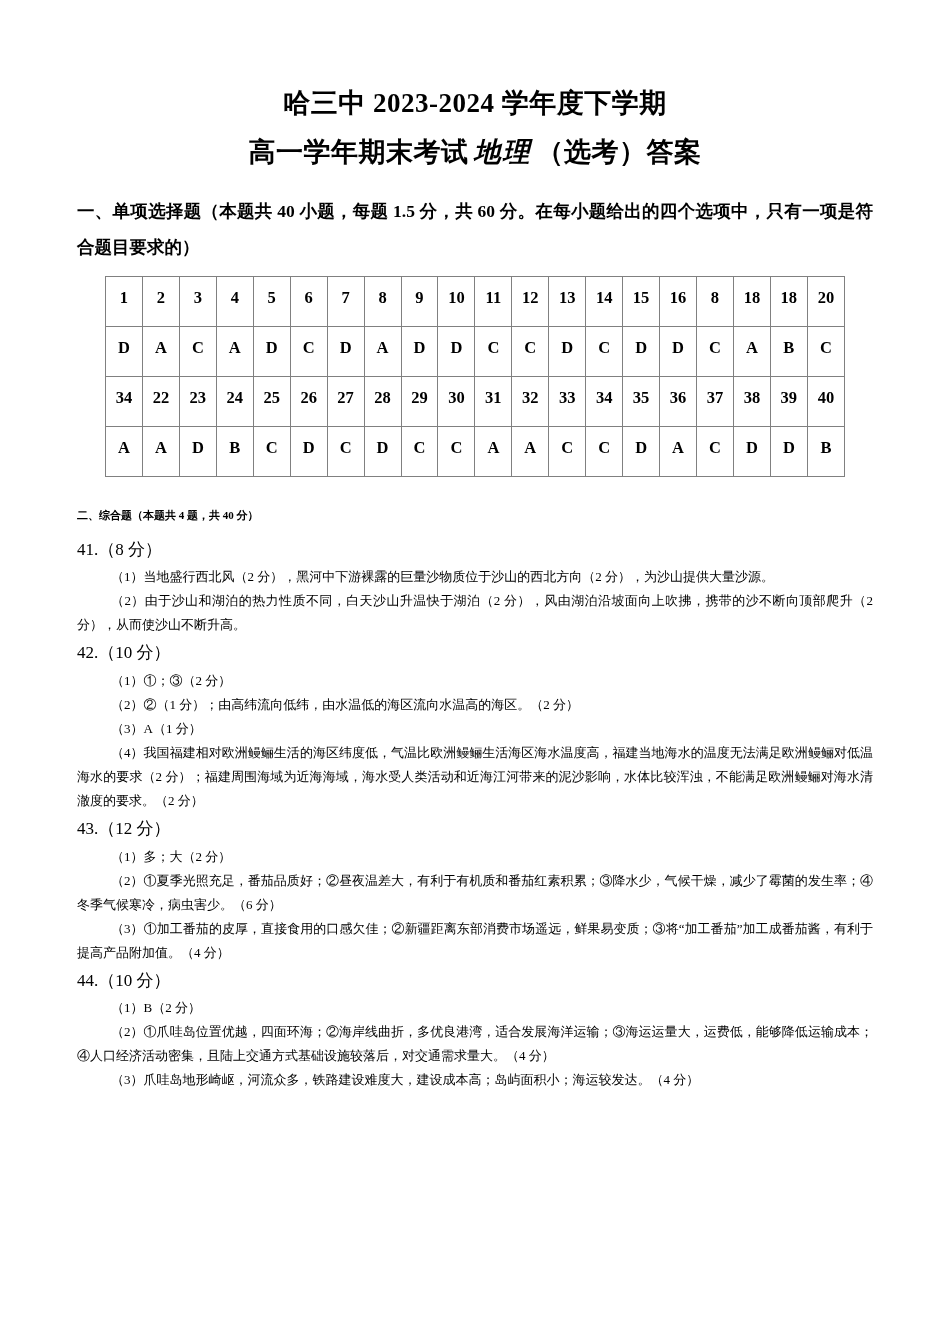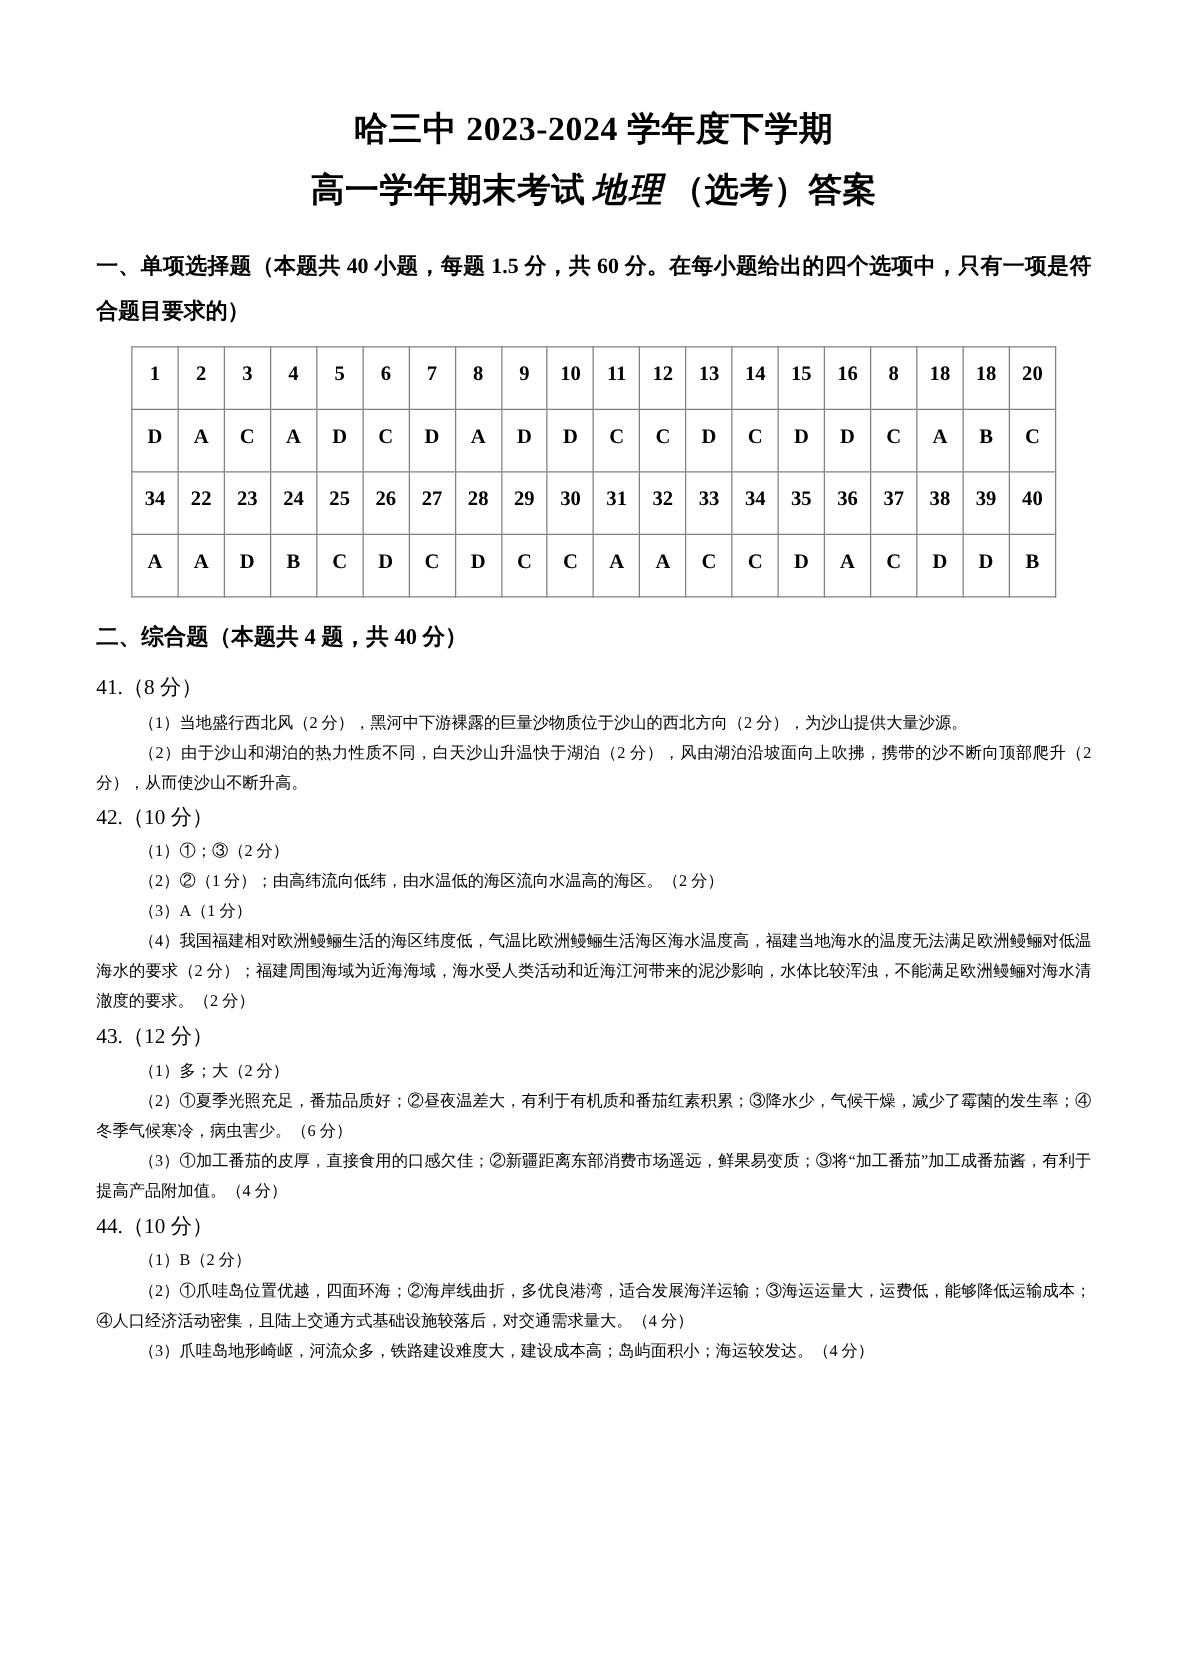--- a/index.html
+++ b/index.html
@@ -55,24 +55,24 @@
   
   .section-heading {
     font-size: 17.5px;
     font-weight: bold;
     line-height: 2.08;
     margin-top: 24px;
     text-align: justify;
     text-justify: inter-ideograph;
   }
   .section-heading-2 {
-    font-size: 18px;
+    font-size: 11px;
     font-weight: bold;
     line-height: 1.9;
-    margin-top: 14px;
+    margin-top: 28px;
   }
 
   
   .answer-table {
     border-collapse: collapse;
     width: 740px;
     margin: 10px auto 0 auto;
     table-layout: fixed;
   }
   .answer-table td {

